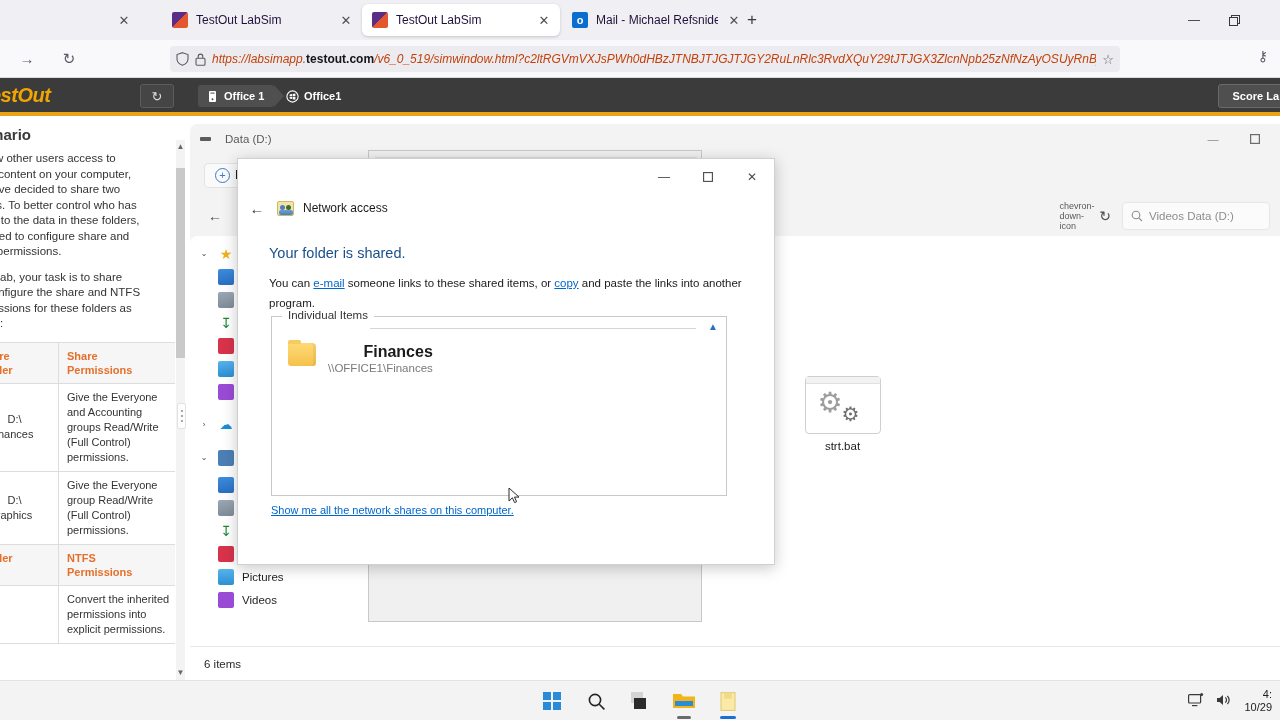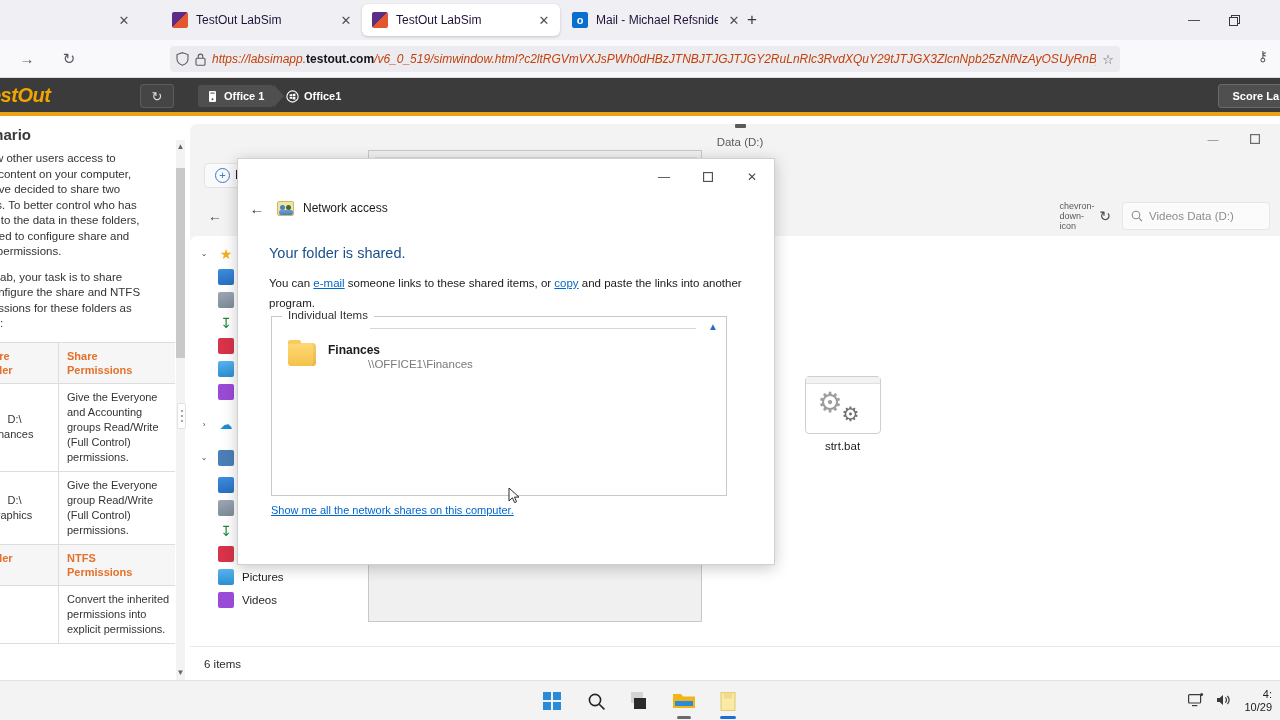--- a/index.html
+++ b/index.html
@@ -108,22 +108,22 @@
     background:#fdfdfd; border:1px solid #e2e2e2; border-radius:2px;
     display:flex; flex-direction:column; align-items:center; justify-content:center; gap:3px;
   }
   #splitter-handle i { width:2px; height:2px; background:#8a8a8a; border-radius:50%; display:block; }
 
   
   #explorer {
     position:absolute; left:190px; top:124px; width:1090px; height:556px;
     background:#f3f3f3; border-top-left-radius:7px;
   }
-  #ex-titlebar { height:30px; display:flex; align-items:center; padding-left:10px; gap:8px;
-     font-size:11.5px; color:#5a5a5a;flex-direction:column;}
+  #ex-titlebar { height:30px; display:flex; align-items:center; padding-left:10px; gap:14px;
+     font-size:11.5px; color:#5a5a5a;}
   #ex-titlebar .drv { width:11px; height:4px; background:#5b5b5b; border-radius:1px; }
   #ex-winbtns { position:absolute; right:4px; top:0; height:30px; display:flex; align-items:center;}
   #ex-winbtns div { width:42px; height:30px; display:flex; align-items:center;
      justify-content:center; color:#8a8a8a; font-size:11px;}
   #ex-toolbar {
     position:absolute; left:0; top:30px; width:1090px; height:42px; background:#f3f3f3;
     display:flex; align-items:center; padding-left:14px; gap:8px;
   }
   #new-btn { display:flex; align-items:center; gap:5px; font-size:12px; color:#1a1a1a;
      background:#fafafa; border:1px solid #e3e3e3; border-radius:4px; padding:4px 10px;}
@@ -217,22 +217,22 @@
   }
   #items-legend { position:absolute; left:10px; top:-8px; background:#fff; padding:0 6px;
      font-size:11.5px; color:#333; }
   #items-legend-line { position:absolute; left:98px; top:11px; right:30px; height:1px; background:#d6d6d6;}
   #items-collapse { position:absolute; right:8px; top:4px; color:#2a6fc0; font-size:10px; }
   #item-row { position:absolute; left:16px; top:26px; display:flex; gap:12px; align-items:flex-start;}
   .folder-art { width:28px; height:23px; background:linear-gradient(#ffd976,#f5c24b);
      border-radius:2px 4px 3px 3px; position:relative; box-shadow:inset -3px 0 0 rgba(0,0,0,.05);}
   .folder-art:before{ content:""; position:absolute; left:0; top:-3px; width:13px; height:4px;
      background:#f7cc5e; border-radius:2px 2px 0 0;}
-  #item-name { font-size:12px; font-weight:bold; color:#1a1a1a; }
-  #item-path { font-size:11.5px; color:#7a7a7a; margin-top:1px;margin-left:40px;}
+  #item-name { font-size:16px; font-weight:bold; color:#1a1a1a;text-align:right; }
+  #item-path { font-size:11.5px; color:#7a7a7a; margin-top:1px;}
   #netdlg-link { position:absolute; left:33px; top:345px; font-size:11px; color:#0066cc;
      }
   #netdlg-footer { position:absolute; left:0; bottom:0; width:536px; height:46px;
      background:#f0f0f0; border-top:1px solid #e0e0e0; }
   #done-btn { position:absolute; right:44px; top:10px; width:68px; height:23px;
      background:#fdfdfd; border:1px solid #b5b5b5; font-size:11.5px;
      display:flex; align-items:center; justify-content:center;}
   #mouse-cursor { position:absolute; left:508px; top:487px; width:12px; height:18px; }
 
   

